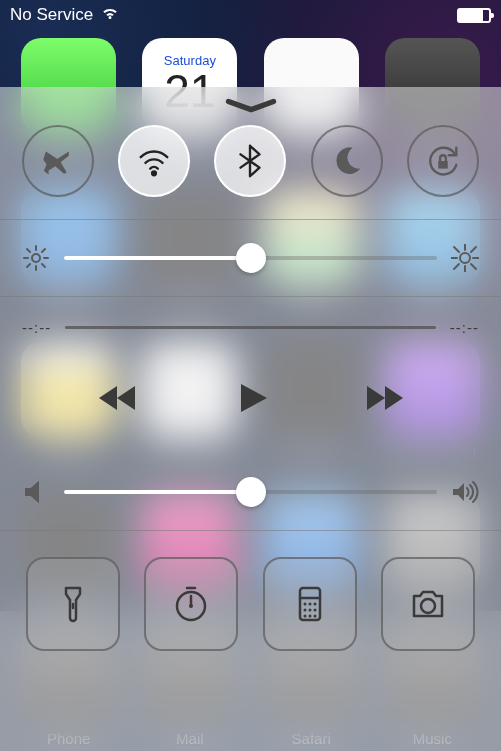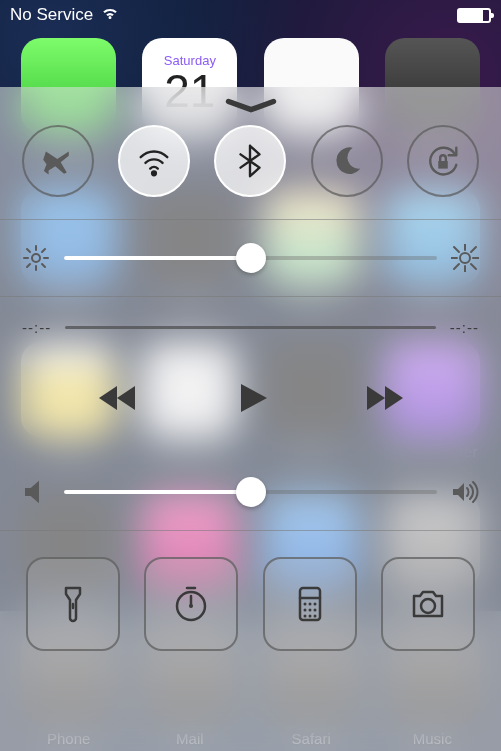--- a/index.html
+++ b/index.html
@@ -31,21 +31,21 @@
   .t-videos{background:linear-gradient(#6ac8fa,#2a8bd6);}
   .t-notes{background:linear-gradient(#fff 25%,#ffe561 25%);}
   .t-reminders{background:#fff;}
   .t-stocks{background:#111;}
   .t-game{background:linear-gradient(#b76dff,#6a2bd6);}
   .t-passbook{background:#111;}
   .t-itunes{background:linear-gradient(#ff4ea8,#c7006f);}
   .t-appstore{background:linear-gradient(#58a9f5,#1d6fe0);}
   .t-settings{background:linear-gradient(#aaa,#777);}
   .cal-inner{width:100%;height:100%;display:flex;flex-direction:column;align-items:center;justify-content:center;}
-  .cal-day{color:#8b5cf6;font-size:13px;margin-bottom:-4px;}
+  .cal-day{color:#1d4ed8;font-size:13px;margin-bottom:-4px;}
   .cal-num{color:#222;font-size:46px;font-weight:200;}
 
   
   .dots { position:absolute; left:0; right:0; top:576px; display:flex; justify-content:center; gap:10px; }
   .dot  { width:8px; height:8px; border-radius:50%; background:rgba(255,255,255,.35); }
   .dot.active{background:#fff;}
 
   
   .dock { position:absolute; left:0; right:0; bottom:0; height:140px; background:rgba(255,255,255,.18); display:flex; justify-content:space-around; align-items:flex-start; padding:18px 8px 0; }
   .dock .tile{background:linear-gradient(#6b6b6b,#3a3a3a);}

